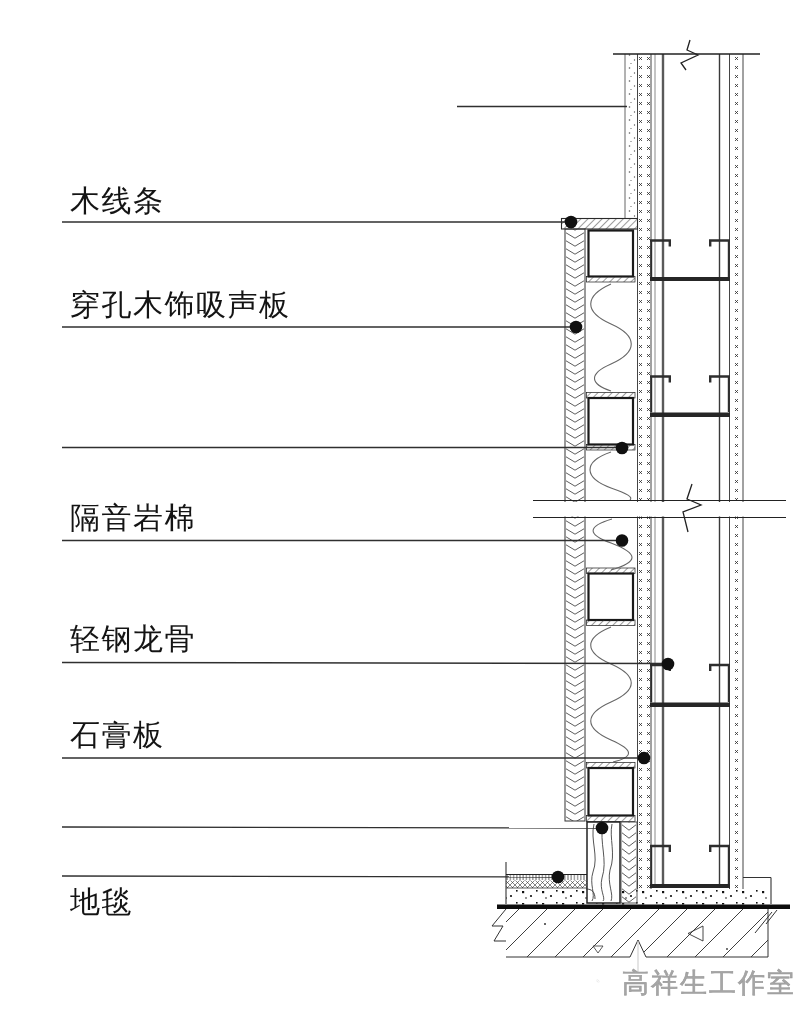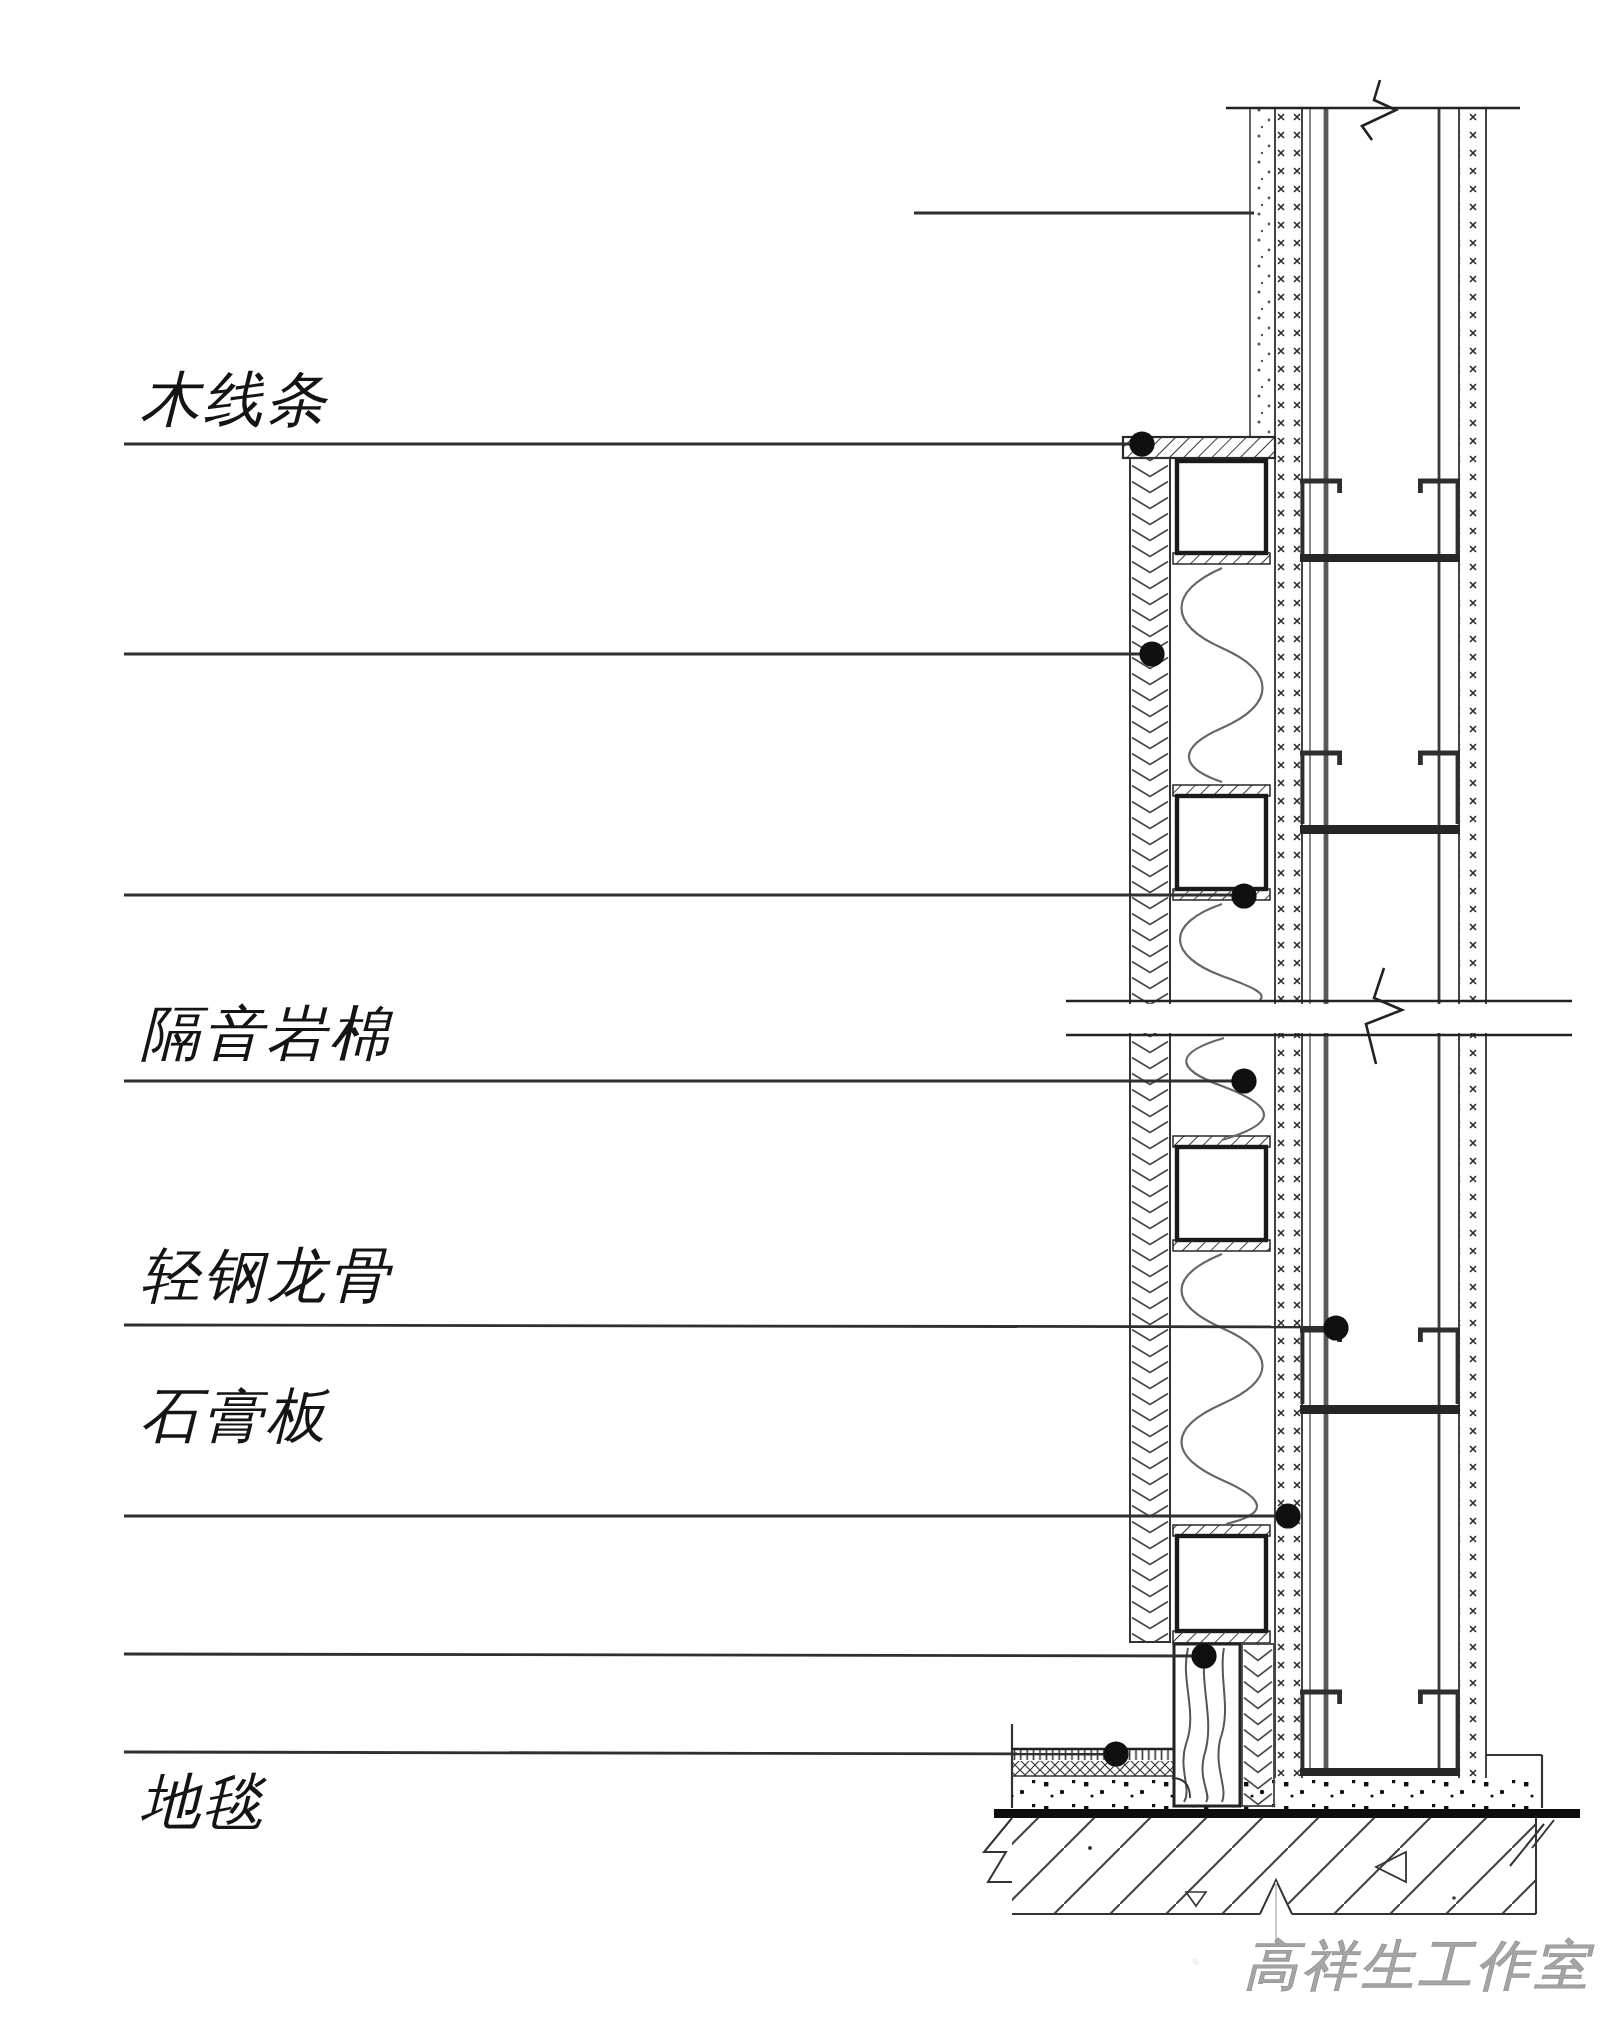--- a/index.html
+++ b/index.html
@@ -1,21 +1,21 @@
 <!DOCTYPE html>
 <html><head>
 <meta charset="utf-8">
 <style>
   html,body{margin:0;padding:0;}
   body{
     width:809px;height:1013px;position:relative;overflow:hidden;
     background:#ffffff;
     font-family:"Liberation Sans","DejaVu Sans",sans-serif;
   }
-  #stage{position:absolute;left:0;top:0;width:809px;height:1013px;font-style:italic;}
+  #stage{position:absolute;left:0;top:0;width:809px;height:1013px;}
   svg.drawing{position:absolute;left:0;top:0;}
   .callout{
     position:absolute;left:70px;
     font-size:30px;line-height:34px;color:#141414;
     letter-spacing:1.5px;white-space:nowrap;
     font-family:"Liberation Sans","DejaVu Sans",sans-serif;
   }
   .watermark{
     position:absolute;left:596px;top:953px;width:200px;height:48px;
     display:flex;align-items:flex-end;gap:22px;
@@ -204,23 +204,24 @@
       <circle cx="622" cy="448" r="6.3"></circle>
       <circle cx="622" cy="540.5" r="6.3"></circle>
       <circle cx="668" cy="664" r="6.3"></circle>
       <circle cx="644" cy="758" r="6.3"></circle>
       <circle cx="602" cy="828" r="6.3"></circle>
       <circle cx="558" cy="877" r="6.3"></circle>
     </g>
   </svg>
 
   <div class="callout" style="top:184px">木线条</div>
+  <div class="callout" style="top:288px">穿孔木饰吸声板</div>
   <div class="callout" style="top:501px">隔音岩棉</div>
   <div class="callout" style="top:622px">轻钢龙骨</div>
-  <div class="callout" style="top:692px">石膏板</div>
+  <div class="callout" style="top:718px">石膏板</div>
   <div class="callout" style="top:885px">地毯</div>
 
   <div class="watermark">
     <svg width="46" height="40" viewBox="0 0 46 40">
       <ellipse cx="16" cy="15" rx="12.5" ry="11.5" fill="none" stroke="#b3b3b3" stroke-width="1.4"></ellipse>
       <ellipse cx="28" cy="26" rx="12" ry="9.5" fill="none" stroke="#b3b3b3" stroke-width="1.4"></ellipse>
       <path d="M14,4 C16,8 15,12 13,15" fill="none" stroke="#b3b3b3" stroke-width="1.2"></path>
     </svg>
     <span class="wm-text">高祥生工作室</span>
   </div>

